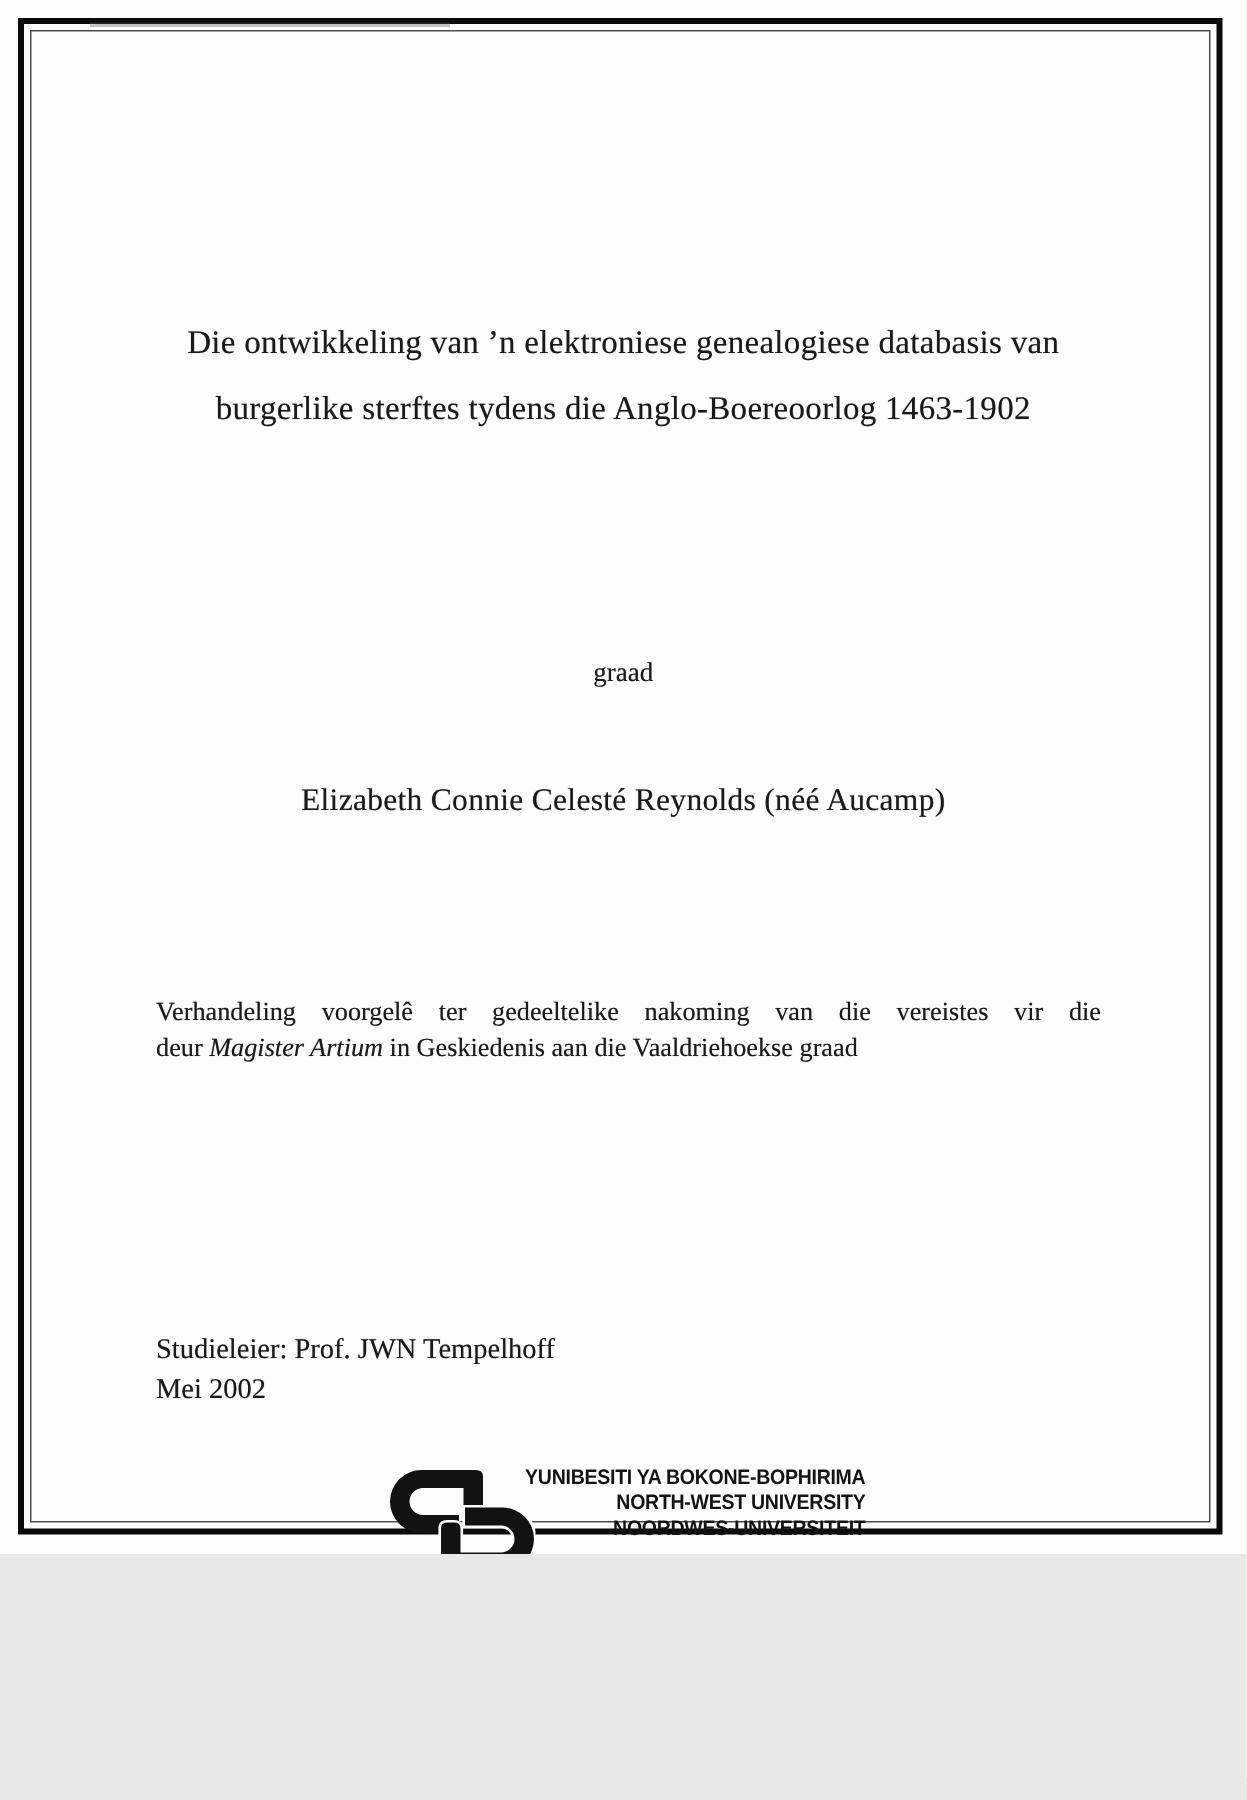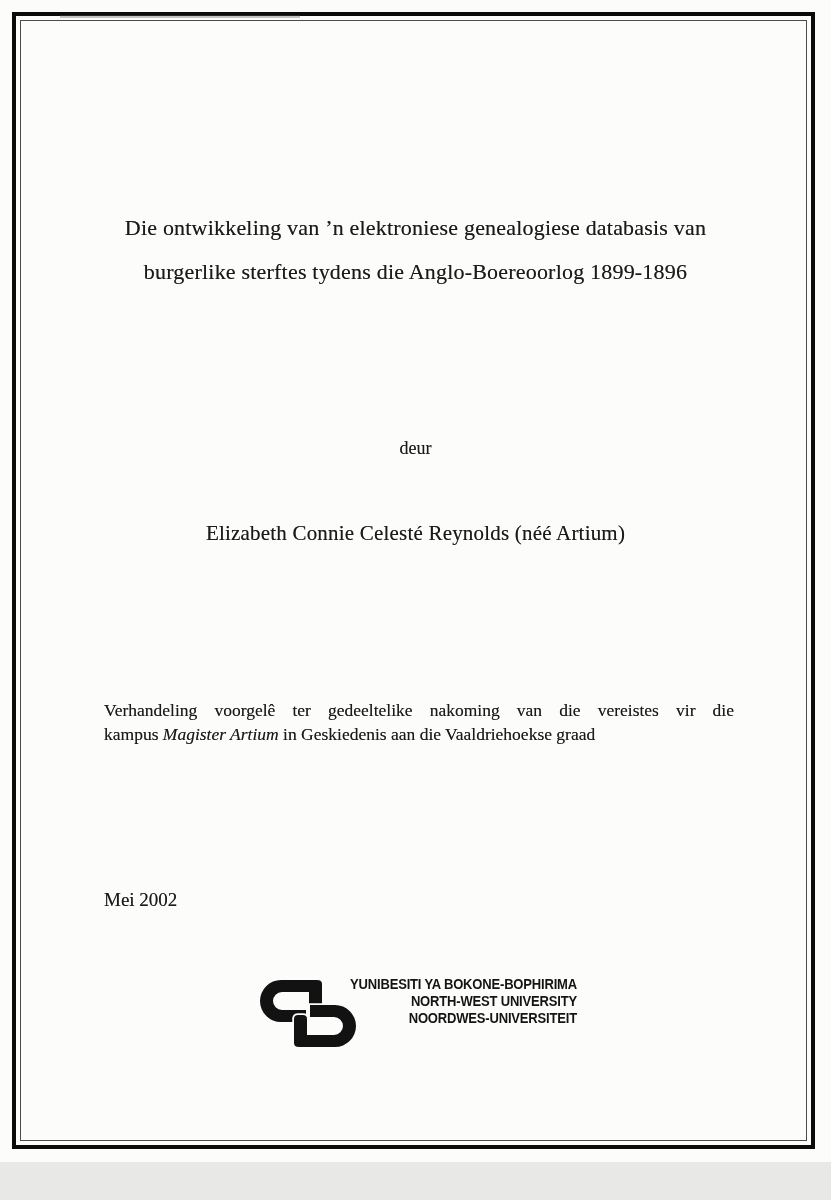--- a/index.html
+++ b/index.html
@@ -1,20 +1,20 @@
 <!DOCTYPE html>
 <html><head>
 <meta charset="utf-8">
 <style>
   * { margin: 0; padding: 0; box-sizing: border-box; }
   html, body { background: #e8e8e6; }
   .page {
     position: relative;
     width: 831px;
-    height: 1162px;
+    height: 1036px;
     margin: 0 auto;
     background: #fcfcfa;
     overflow: hidden;
     font-family: "Liberation Serif", serif;
     color: #1a1a1a;
   }
   .frame-outer {
     position: absolute;
     left: 12px; top: 12px; right: 16px; bottom: 13px;
     border: 4px solid #0b0b0b;
@@ -46,21 +46,21 @@
     font-size: 21px;
     letter-spacing: 0.2px;
   }
   .submission-block {
     position: absolute;
     left: 104px; top: 663px;
     width: 630px;
     font-size: 17.5px;
     line-height: 23.5px;
   }
-  .just-line { text-align: justify; text-align-last: justify; margin-top: 36px; }
+  .just-line { text-align: justify; text-align-last: justify; }
   .submission-block .it { font-style: italic; margin-top: 40px; }
   .supervisor-block {
     position: absolute;
     left: 104px; top: 886px;
     font-size: 19px;
     line-height: 27px;
   }
   .logo-mark {
     position: absolute;
     left: 259px; top: 978px;
@@ -92,33 +92,34 @@
 <body>
 
 <div class="page">
 
   <div class="frame-outer"></div>
   <div class="frame-inner"></div>
   <div class="scan-smudge"></div>
 
   <div class="title-block ink">
     <div>Die ontwikkeling van ’n elektroniese genealogiese databasis van</div>
-    <div>burgerlike sterftes tydens die Anglo-Boereoorlog 1899-1896</div>
+    <div>burgerlike sterftes tydens die Anglo-Boereoorlog 1463-1902</div>
   </div>
 
-  <div class="byline ink">deur</div>
+  <div class="byline ink">graad</div>
 
-  <div class="author-line ink">Elizabeth Connie Celesté Reynolds (néé Artium)</div>
+  <div class="author-line ink">Elizabeth Connie Celesté Reynolds (néé Aucamp)</div>
 
   <div class="submission-block ink">
     <div class="just-line">Verhandeling voorgelê ter gedeeltelike nakoming van die vereistes vir die</div>
-    <div><span>kampus </span><span class="it">Magister Artium</span><span> in Geskiedenis aan die Vaaldriehoekse graad</span></div>
+    <div><span>deur </span><span class="it">Magister Artium</span><span> in Geskiedenis aan die Vaaldriehoekse graad</span></div>
   </div>
 
   <div class="supervisor-block ink">
+    <div>Studieleier: Prof. JWN Tempelhoff</div>
     <div>Mei 2002</div>
   </div>
 
   <div class="logo-mark">
     <svg width="98" height="70" viewBox="0 0 98 70" xmlns="http://www.w3.org/2000/svg" aria-hidden="true">
       <defs>
         <path id="nwu-link" d="M21,0 H57 Q62,0 62,4 V28 Q62,32 58,32 H53 Q49,32 49,28 V12 H22 A9,9 0 0 0 22,30 H46 V42 H21 A21,21 0 0 1 21,0 Z"></path>
       </defs>
 
       <use href="#nwu-link" transform="translate(1,2)" fill="#121212"></use>

